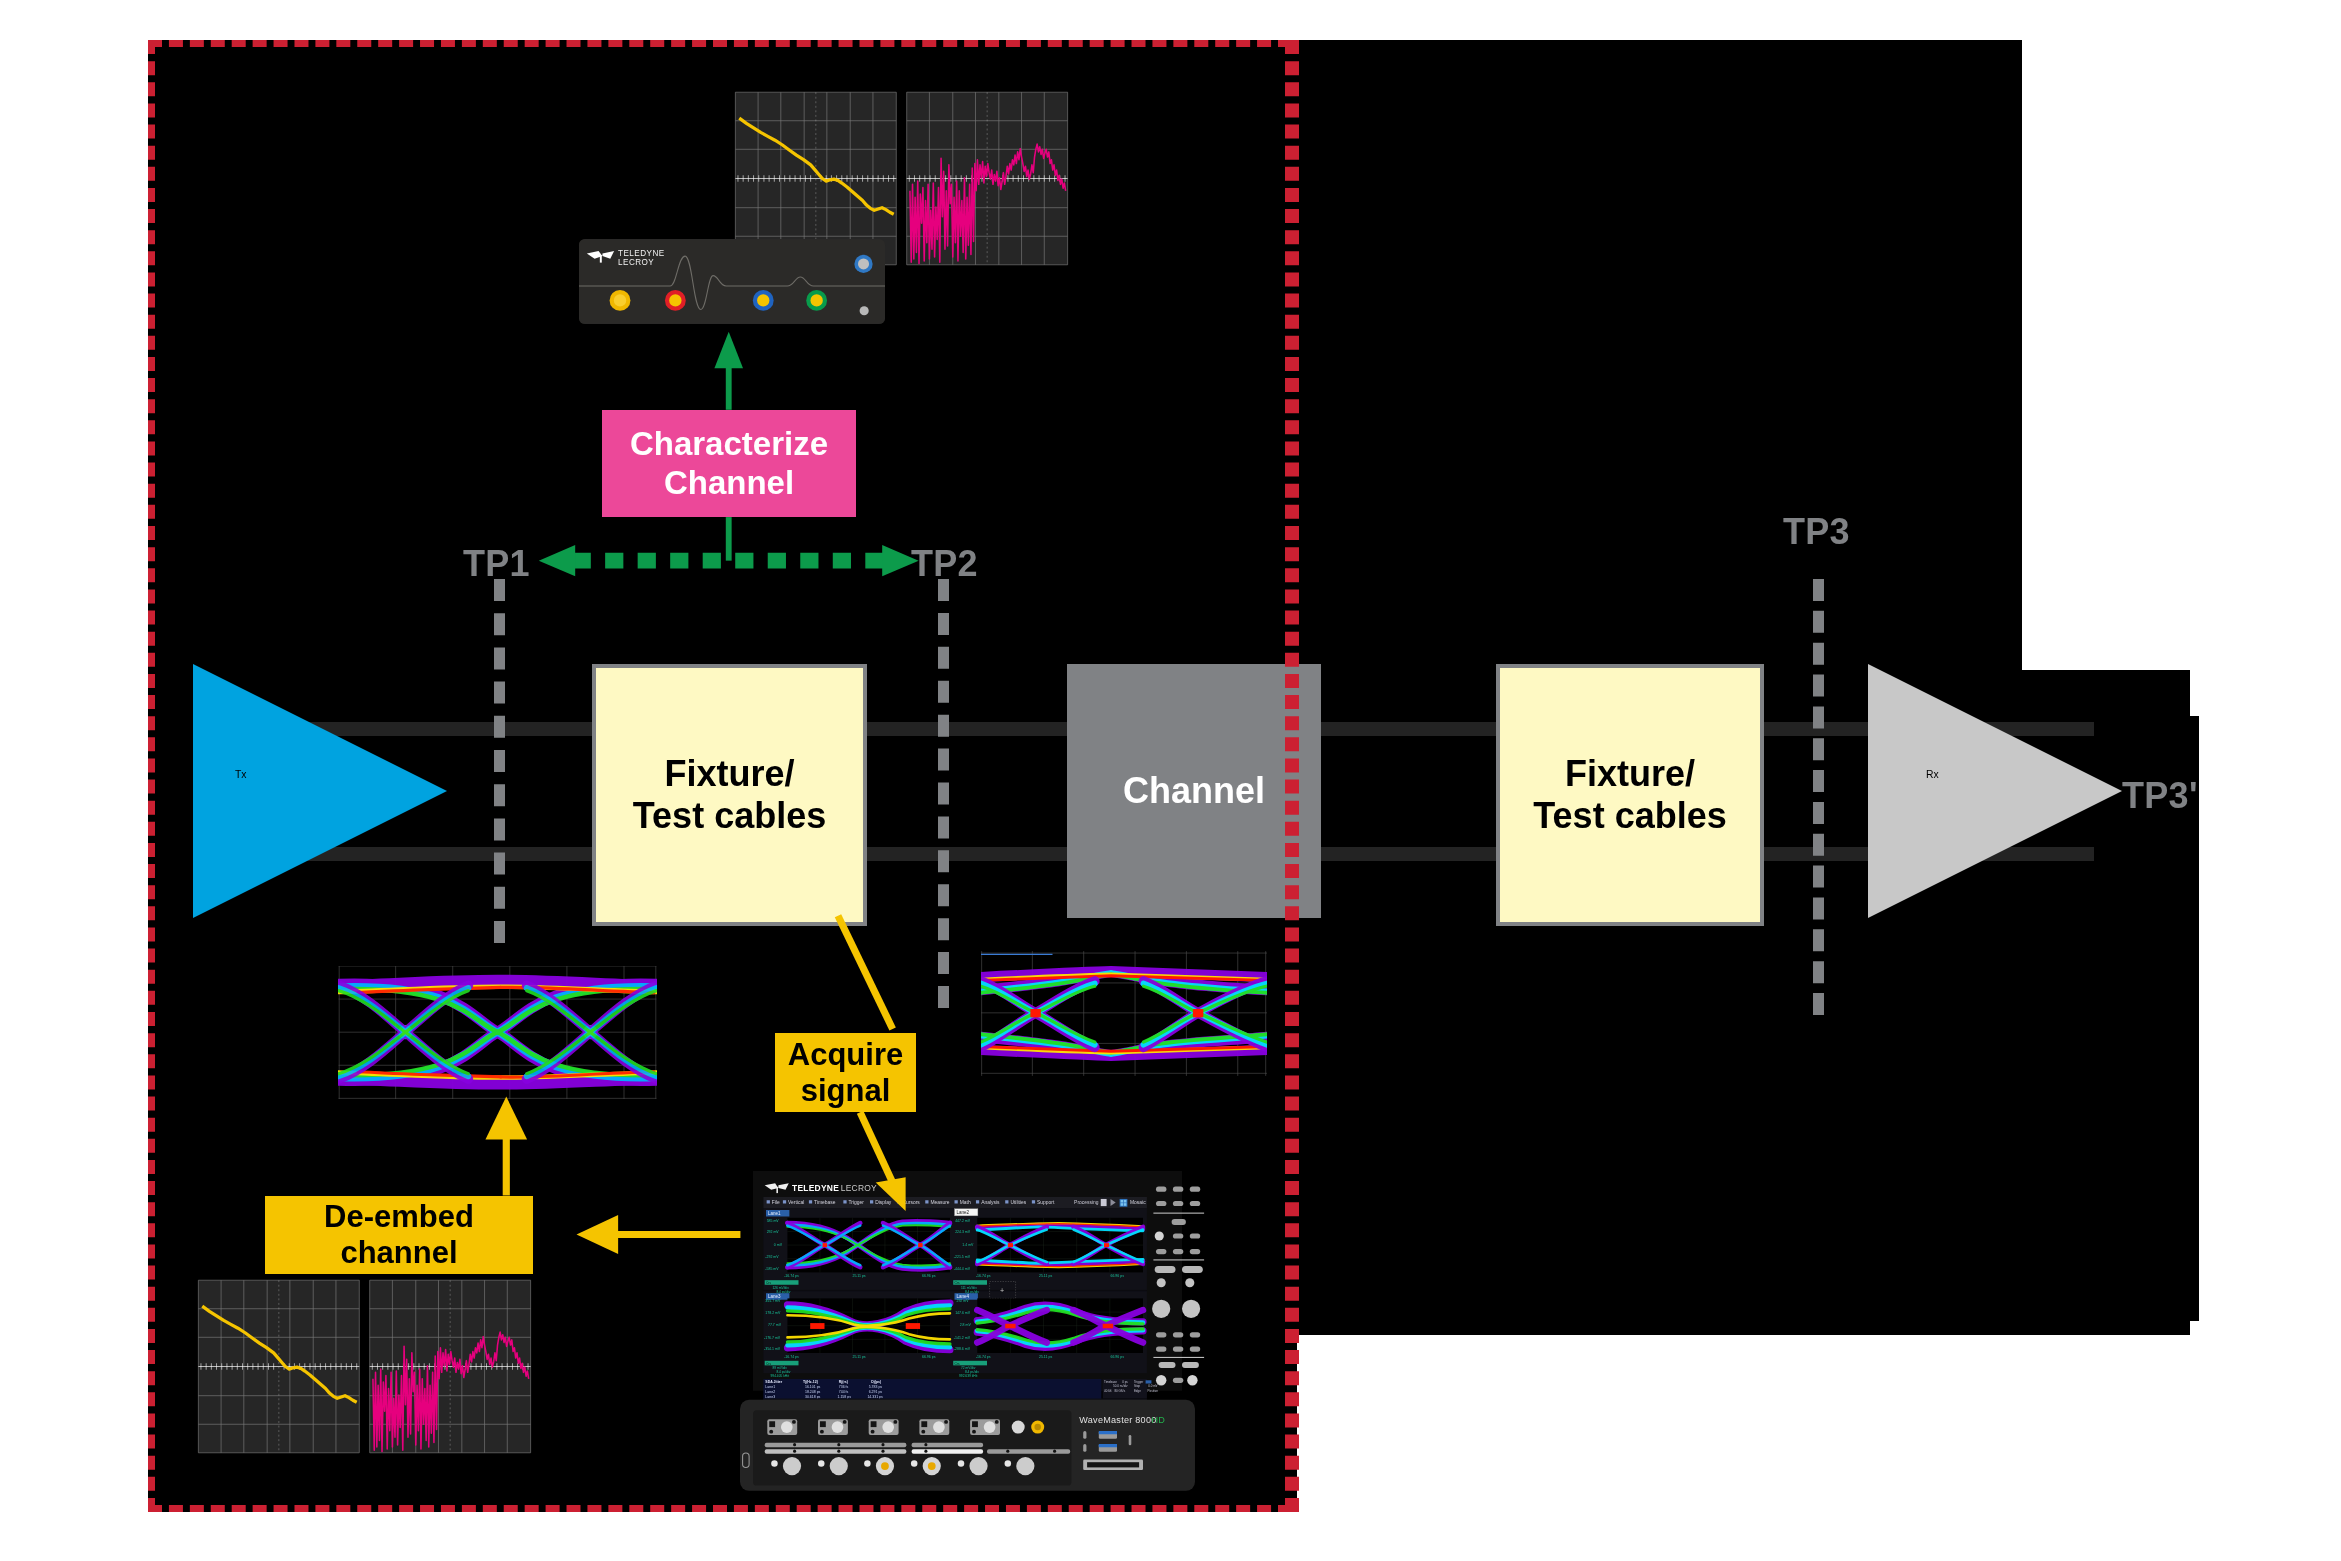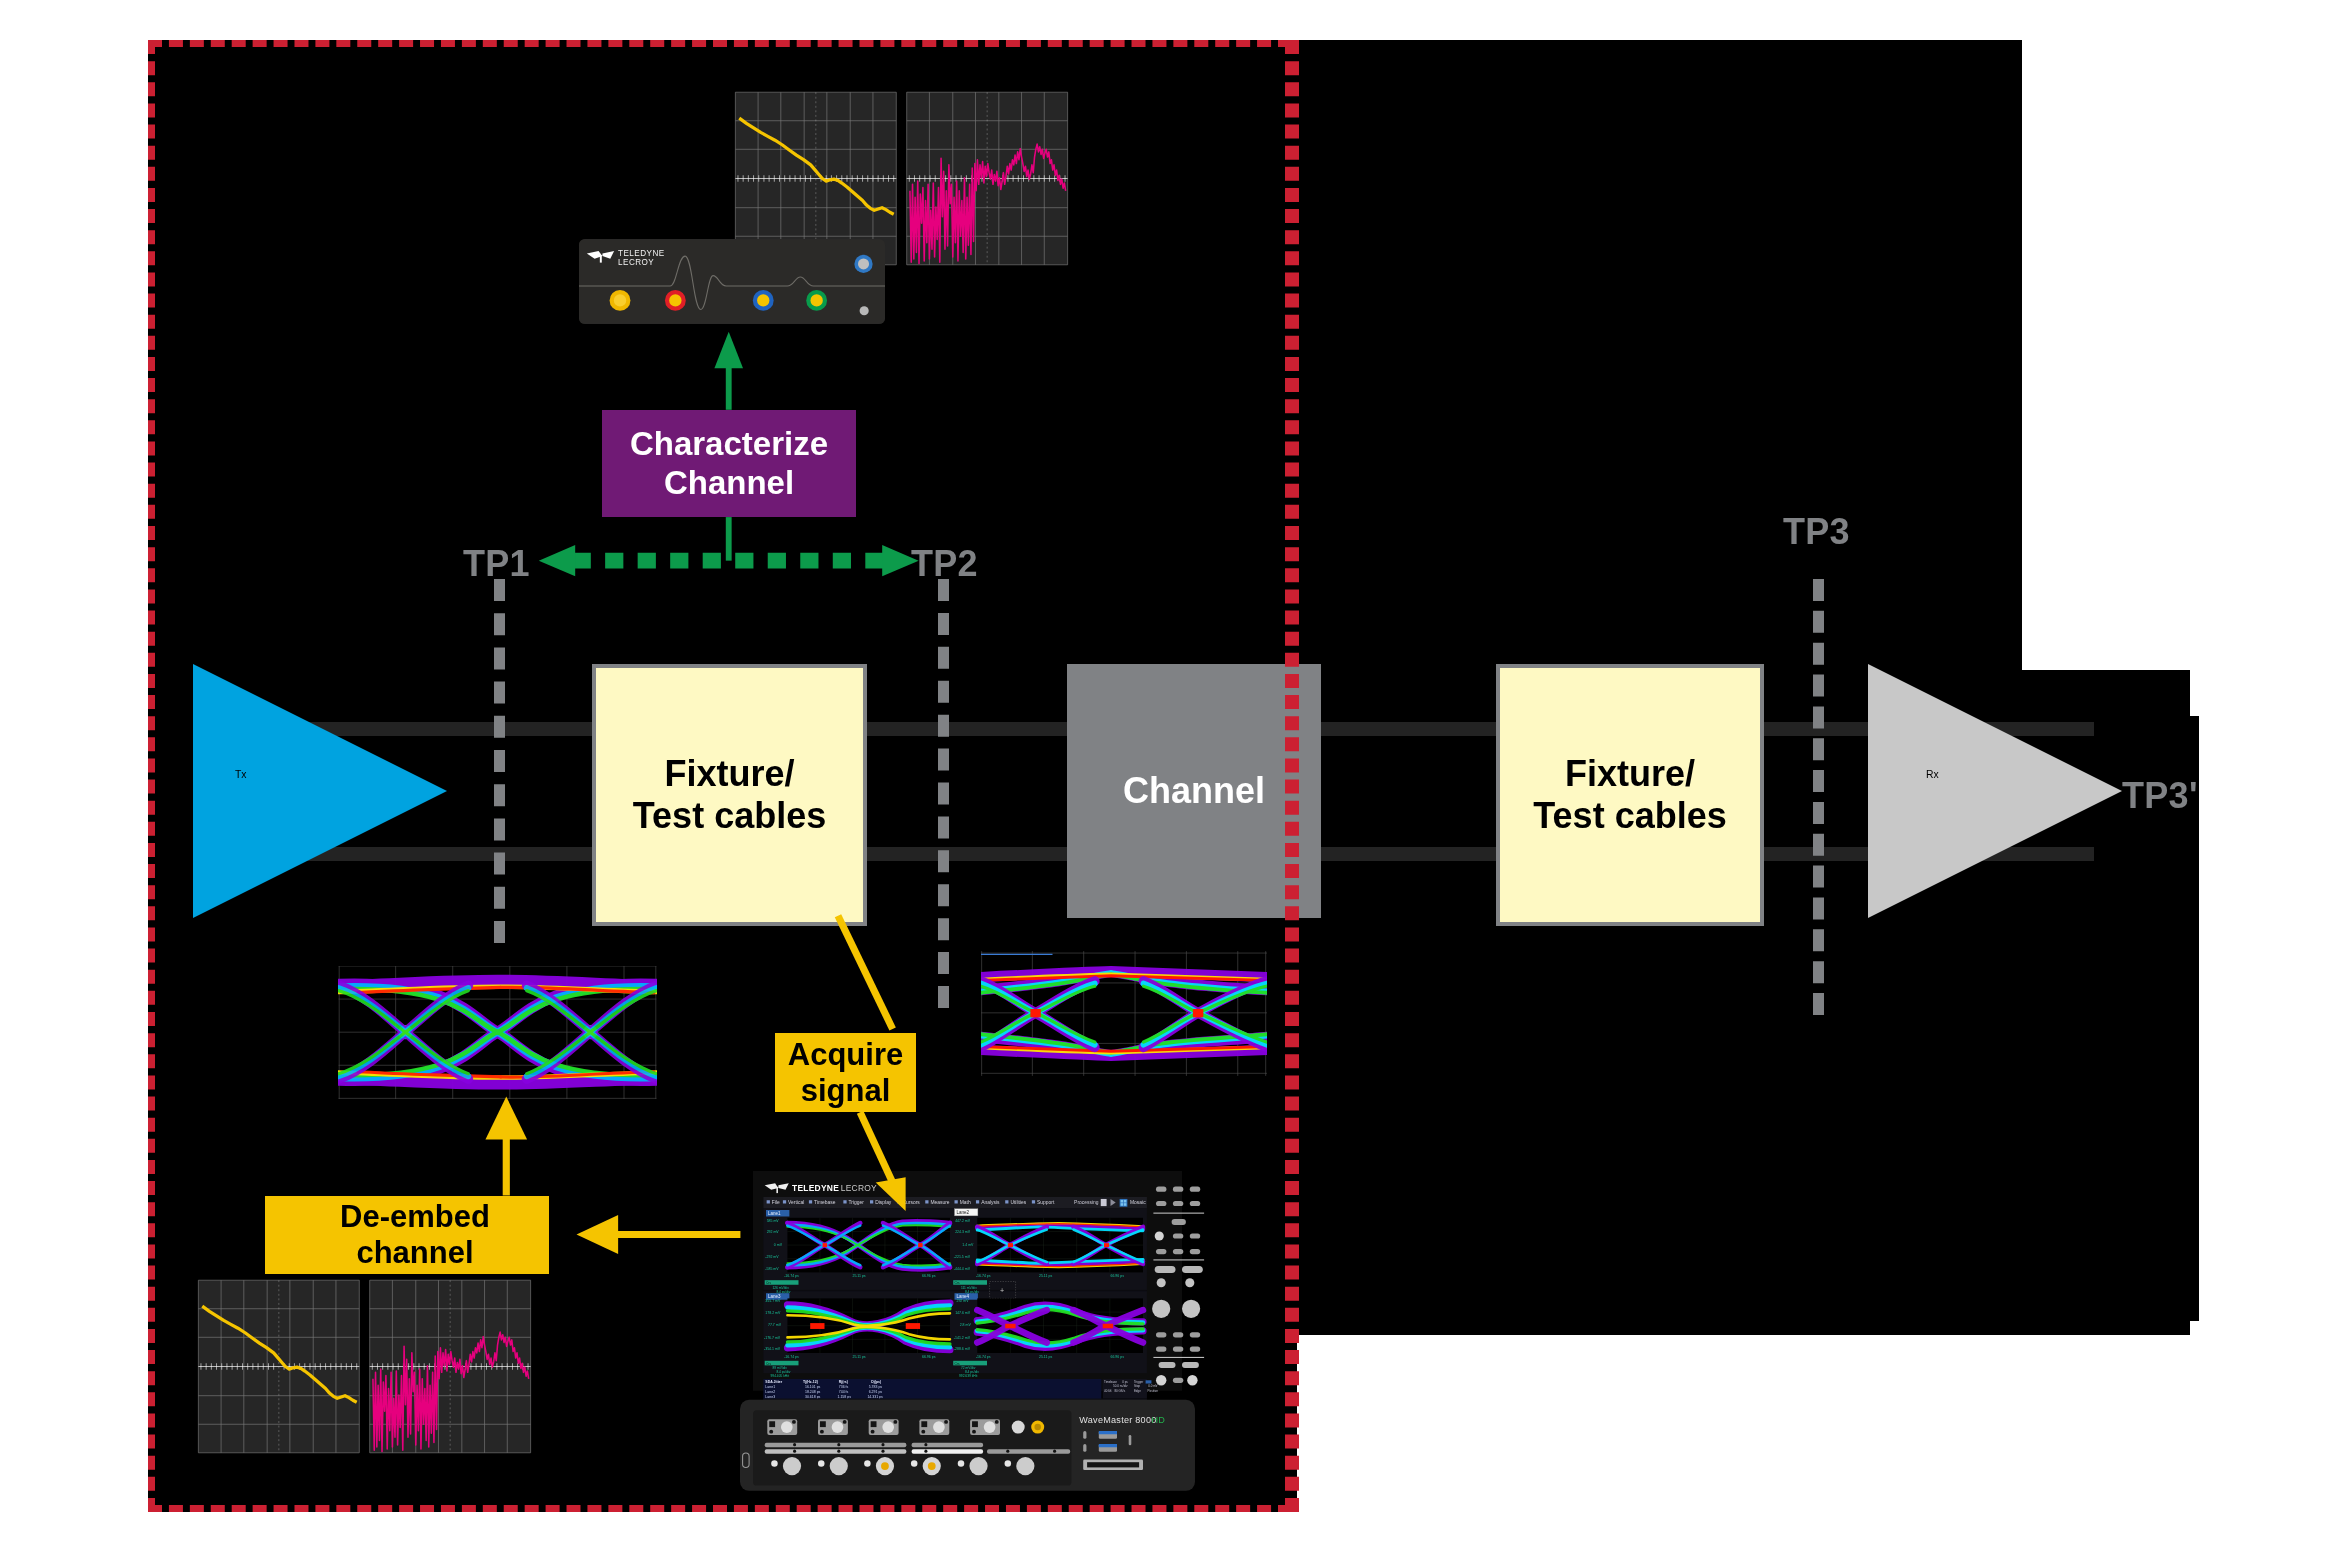--- a/index.html
+++ b/index.html
@@ -35,21 +35,21 @@
       text-align:center;color:#000;font-size:36px;font-weight:700;line-height:1.18;}
 
   
   .gbox{position:absolute;background:#808285;z-index:4;display:flex;
       align-items:center;justify-content:center;color:#ffffff;
       font-size:36px;font-weight:700;}
 
   
   .callout{position:absolute;z-index:9;display:flex;align-items:center;
       justify-content:center;text-align:center;line-height:1.16;}
-  .callout.green{background:#701a75;color:#ffffff;font-size:33px;font-weight:700;text-align:center;}
+  .callout.green{background:#ec4899;color:#ffffff;font-size:33px;font-weight:700;text-align:center;}
   .callout.yellow{background:#f5c400;color:#000000;font-size:31px;font-weight:700;}
 
   svg.overlay{position:absolute;left:0;top:0;width:2342px;height:1561px;
       z-index:8;pointer-events:none;}
 
   
   .plotpanel{position:absolute;background:#000;z-index:4;}
 
   
   .eye{position:absolute;background:#000;z-index:4;}
@@ -444,21 +444,21 @@
       </g>
       <rect x="76" y="89" width="16" height="13" fill="#ff1800"></rect>
       <rect x="326" y="89" width="16" height="13" fill="#ff1800"></rect>
     </svg>
   </div>
 
   <div class="callout yellow" style="left:775px;top:1033px;width:141px;height:79px;">
     <span>Acquire signal</span>
   </div>
 
-  <div class="callout yellow" style="left:265px;top:1196px;width:268px;height:78px;padding-left:16px;">
+  <div class="callout yellow" style="left:265px;top:1196px;width:268px;height:78px;">
     <span>De-embed channel</span>
   </div>
 
   <div class="plotpanel" style="left:193px;top:1275px;width:343px;height:183px;">
     <svg viewBox="0 0 528 282" width="343" height="183">
       <rect x="0" y="0" width="528" height="282" fill="#000"></rect>
       <g>
         <rect x="8" y="8" width="248" height="266" fill="#262626"></rect>
         <g stroke="#8a8a8a" stroke-width="1" opacity="0.85">
           <line x1="8" y1="8" x2="256" y2="8"></line>

